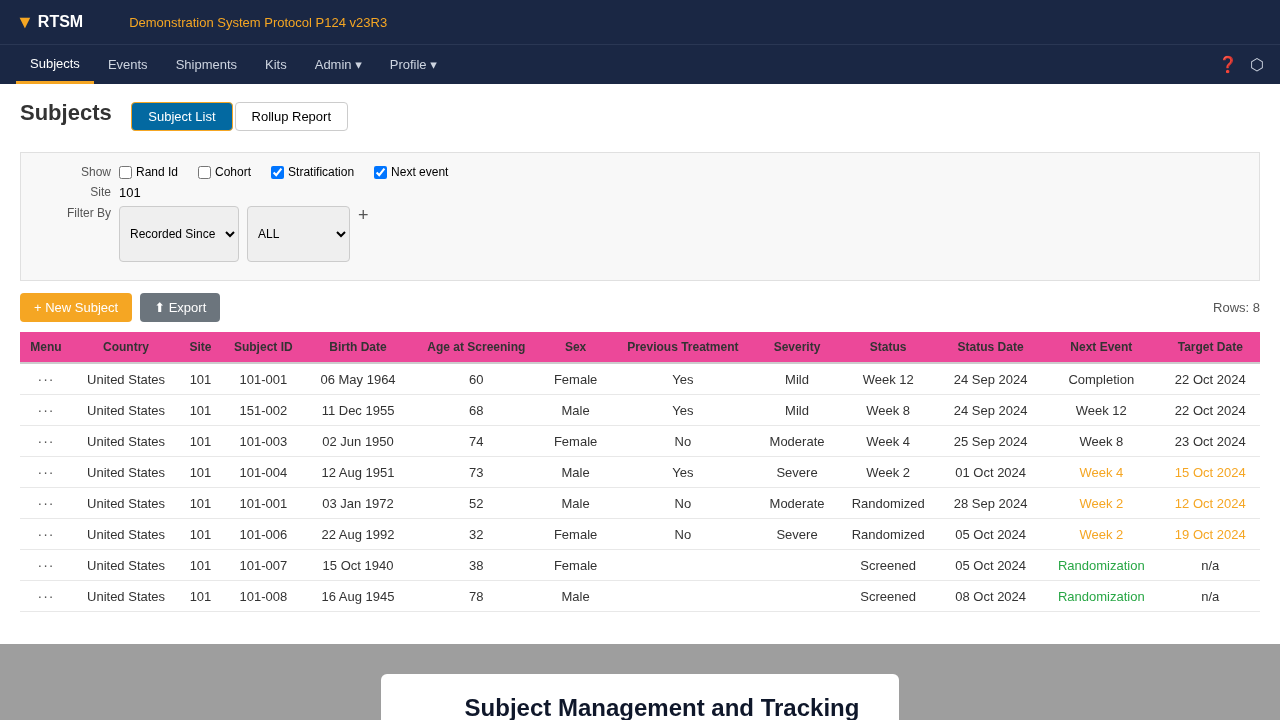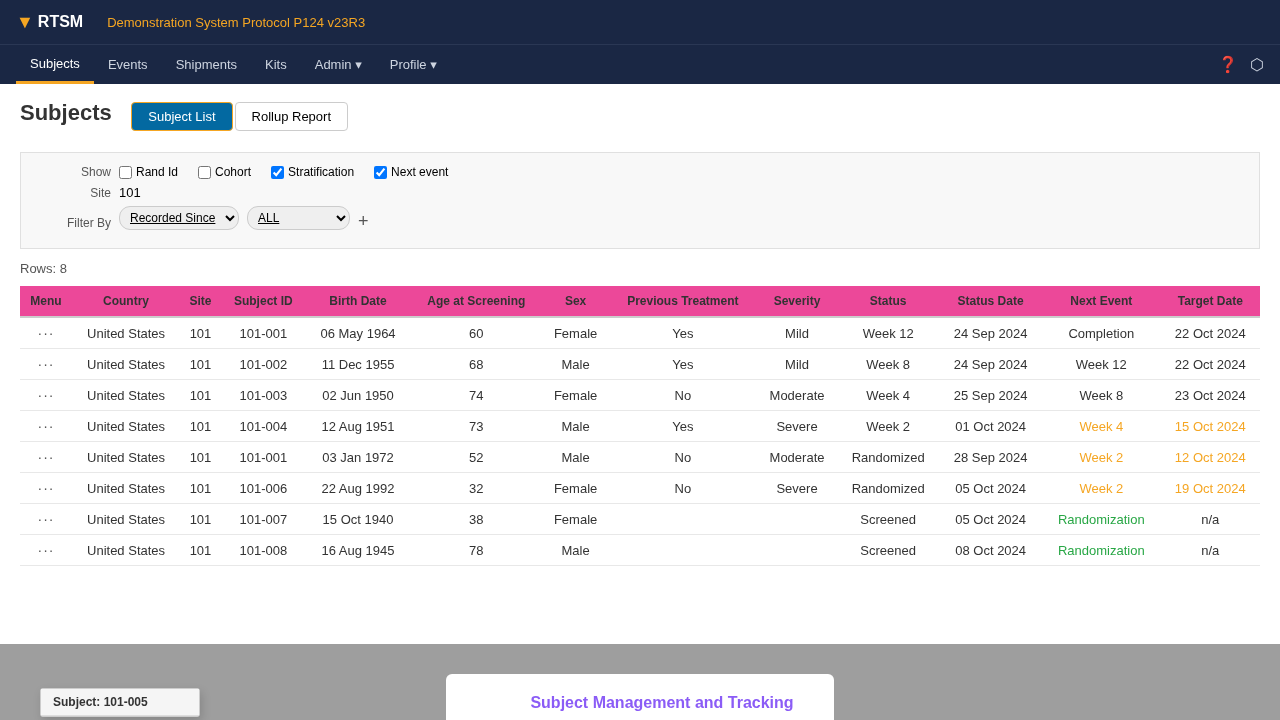--- a/index.html
+++ b/index.html
@@ -28,20 +28,21 @@
     .logo-text {
       color: white;
       font-weight: bold;
       font-size: 16px;
       text-align: center;
     }
     .protocol-title {
       color: #f5a623;
       font-size: 13px;
       flex: 1;
+      margin-left: 22px;
     }
     .top-nav-right {
       display: flex;
       align-items: center;
       gap: 12px;
       color: white;
       font-size: 13px;
     }
     .test-badge {
       font-size: 12px;
@@ -123,44 +124,43 @@
 
     
     .filters-area {
       background: #f8f8f8;
       border: 1px solid #e0e0e0;
       padding: 12px 20px;
       margin-bottom: 12px;
     }
     .filter-row {
       display: flex;
-      align-items: flex-end;
+      align-items: flex-start;
       margin-bottom: 6px;
       gap: 8px;
     }
     .filter-label {
       width: 70px;
       text-align: right;
       color: #555;
       font-size: 12px;
     }
     .checkbox-group {
       display: flex;
       align-items: center;
       gap: 4px;
       margin-right: 12px;
       font-size: 12px;
     }
     .checkbox-group input[type=checkbox] { cursor: pointer; }
     select.filter-select {
-      padding: 3px 6px;
+      padding: 19px 6px;
       border: 1px solid #ccc;
-      border-radius: 11px;
+      border-radius: 4px;
       font-size: 12px;
-      text-decoration: underline;
     }
     .add-filter-btn {
       background: none;
       border: none;
       cursor: pointer;
       font-size: 18px;
       color: #555;
       line-height: 1;
     }
 
@@ -264,23 +264,23 @@
       text-align: center;
       margin-top: 0;
     }
     .footer-card {
       background: white;
       border-radius: 6px;
       padding: 20px 40px;
       display: inline-block;
     }
     .footer-title {
-      font-size: 16px;
+      font-size: 24px;
       font-weight: bold;
-      color: #8b5cf6;
+      color: #0f172a;
       margin-left: 44px;
     }
 
     .relative { position: relative; }
   </style>
 </head>
 <body>
 
 <div class="top-nav">
   <div class="logo">
@@ -346,20 +346,24 @@
       <select class="filter-select">
         <option>ALL</option>
         <option>Last 7 days</option>
         <option>Last 30 days</option>
       </select>
       <button class="add-filter-btn">+</button>
     </div>
   </div>
 
   <div class="actions-bar">
+    <div class="actions-left">
+      <button class="btn-new-subject">+ New Subject</button>
+      <button class="btn-export">⬆ Export</button>
+    </div>
     <span class="rows-count">Rows: 8</span>
   </div>
 
   <div class="relative">
     <table>
       <thead>
         <tr>
           <th>Menu</th>
           <th>Country</th>
           <th>Site</th>
@@ -388,21 +392,21 @@
     <td>Mild</td>
     <td>Week 12</td>
     <td>24 Sep 2024</td>
     <td style="color:#333">Completion</td>
     <td style="color:#333">22 Oct 2024</td>
   </tr>
           <tr>
     <td class="menu-cell">···</td>
     <td>United States</td>
     <td>101</td>
-    <td>101-002</td>
+    <td>151-002</td>
     <td>11 Dec 1955</td>
     <td>68</td>
     <td>Male</td>
     <td>Yes</td>
     <td>Mild</td>
     <td>Week 8</td>
     <td>24 Sep 2024</td>
     <td style="color:#333">Week 12</td>
     <td style="color:#333">22 Oct 2024</td>
   </tr>

